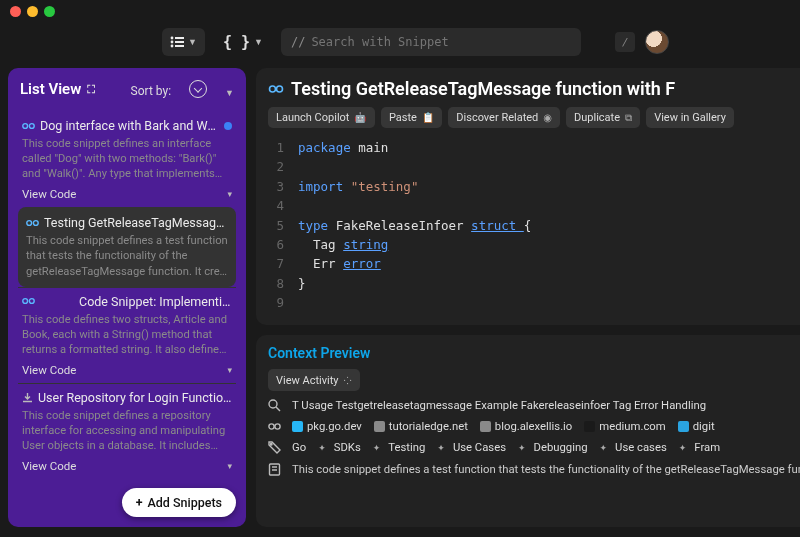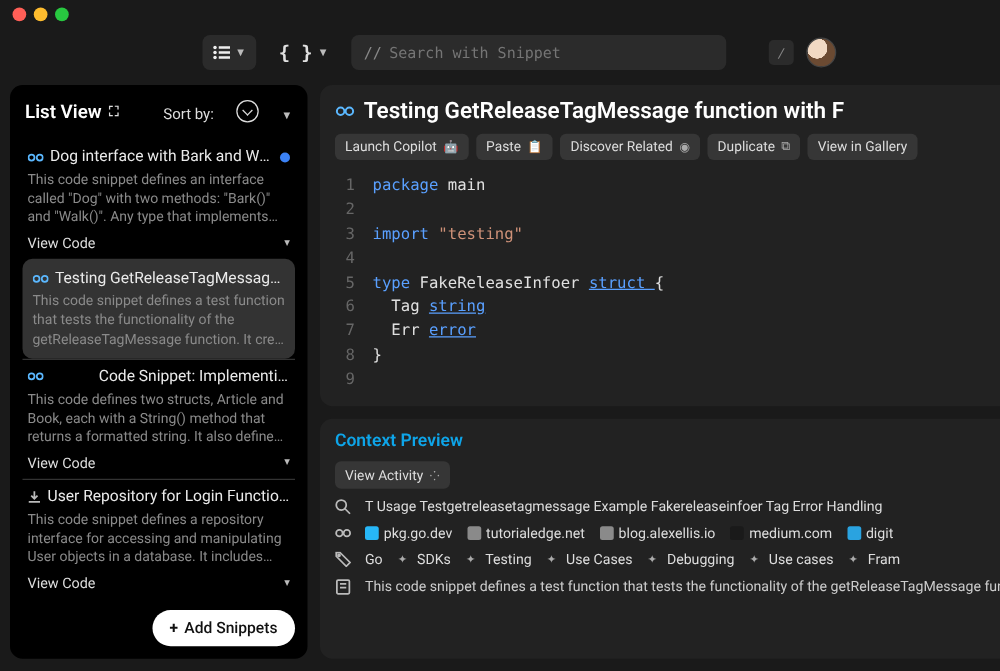--- a/index.html
+++ b/index.html
@@ -83,21 +83,21 @@
 
   
   .main {
     display: flex;
     height: calc(100% - 62px);
     padding: 6px 8px 10px 8px;
     gap: 10px;
   }
   .left {
     width: 238px;
-    background: #000000;
+    background: #4c1d95;
     border-radius: 10px;
     padding: 10px 10px 12px 10px;
     display: flex;
     flex-direction: column;
     gap: 8px;
     position: relative;
   }
   .right {
     flex: 1;
     display: flex;

